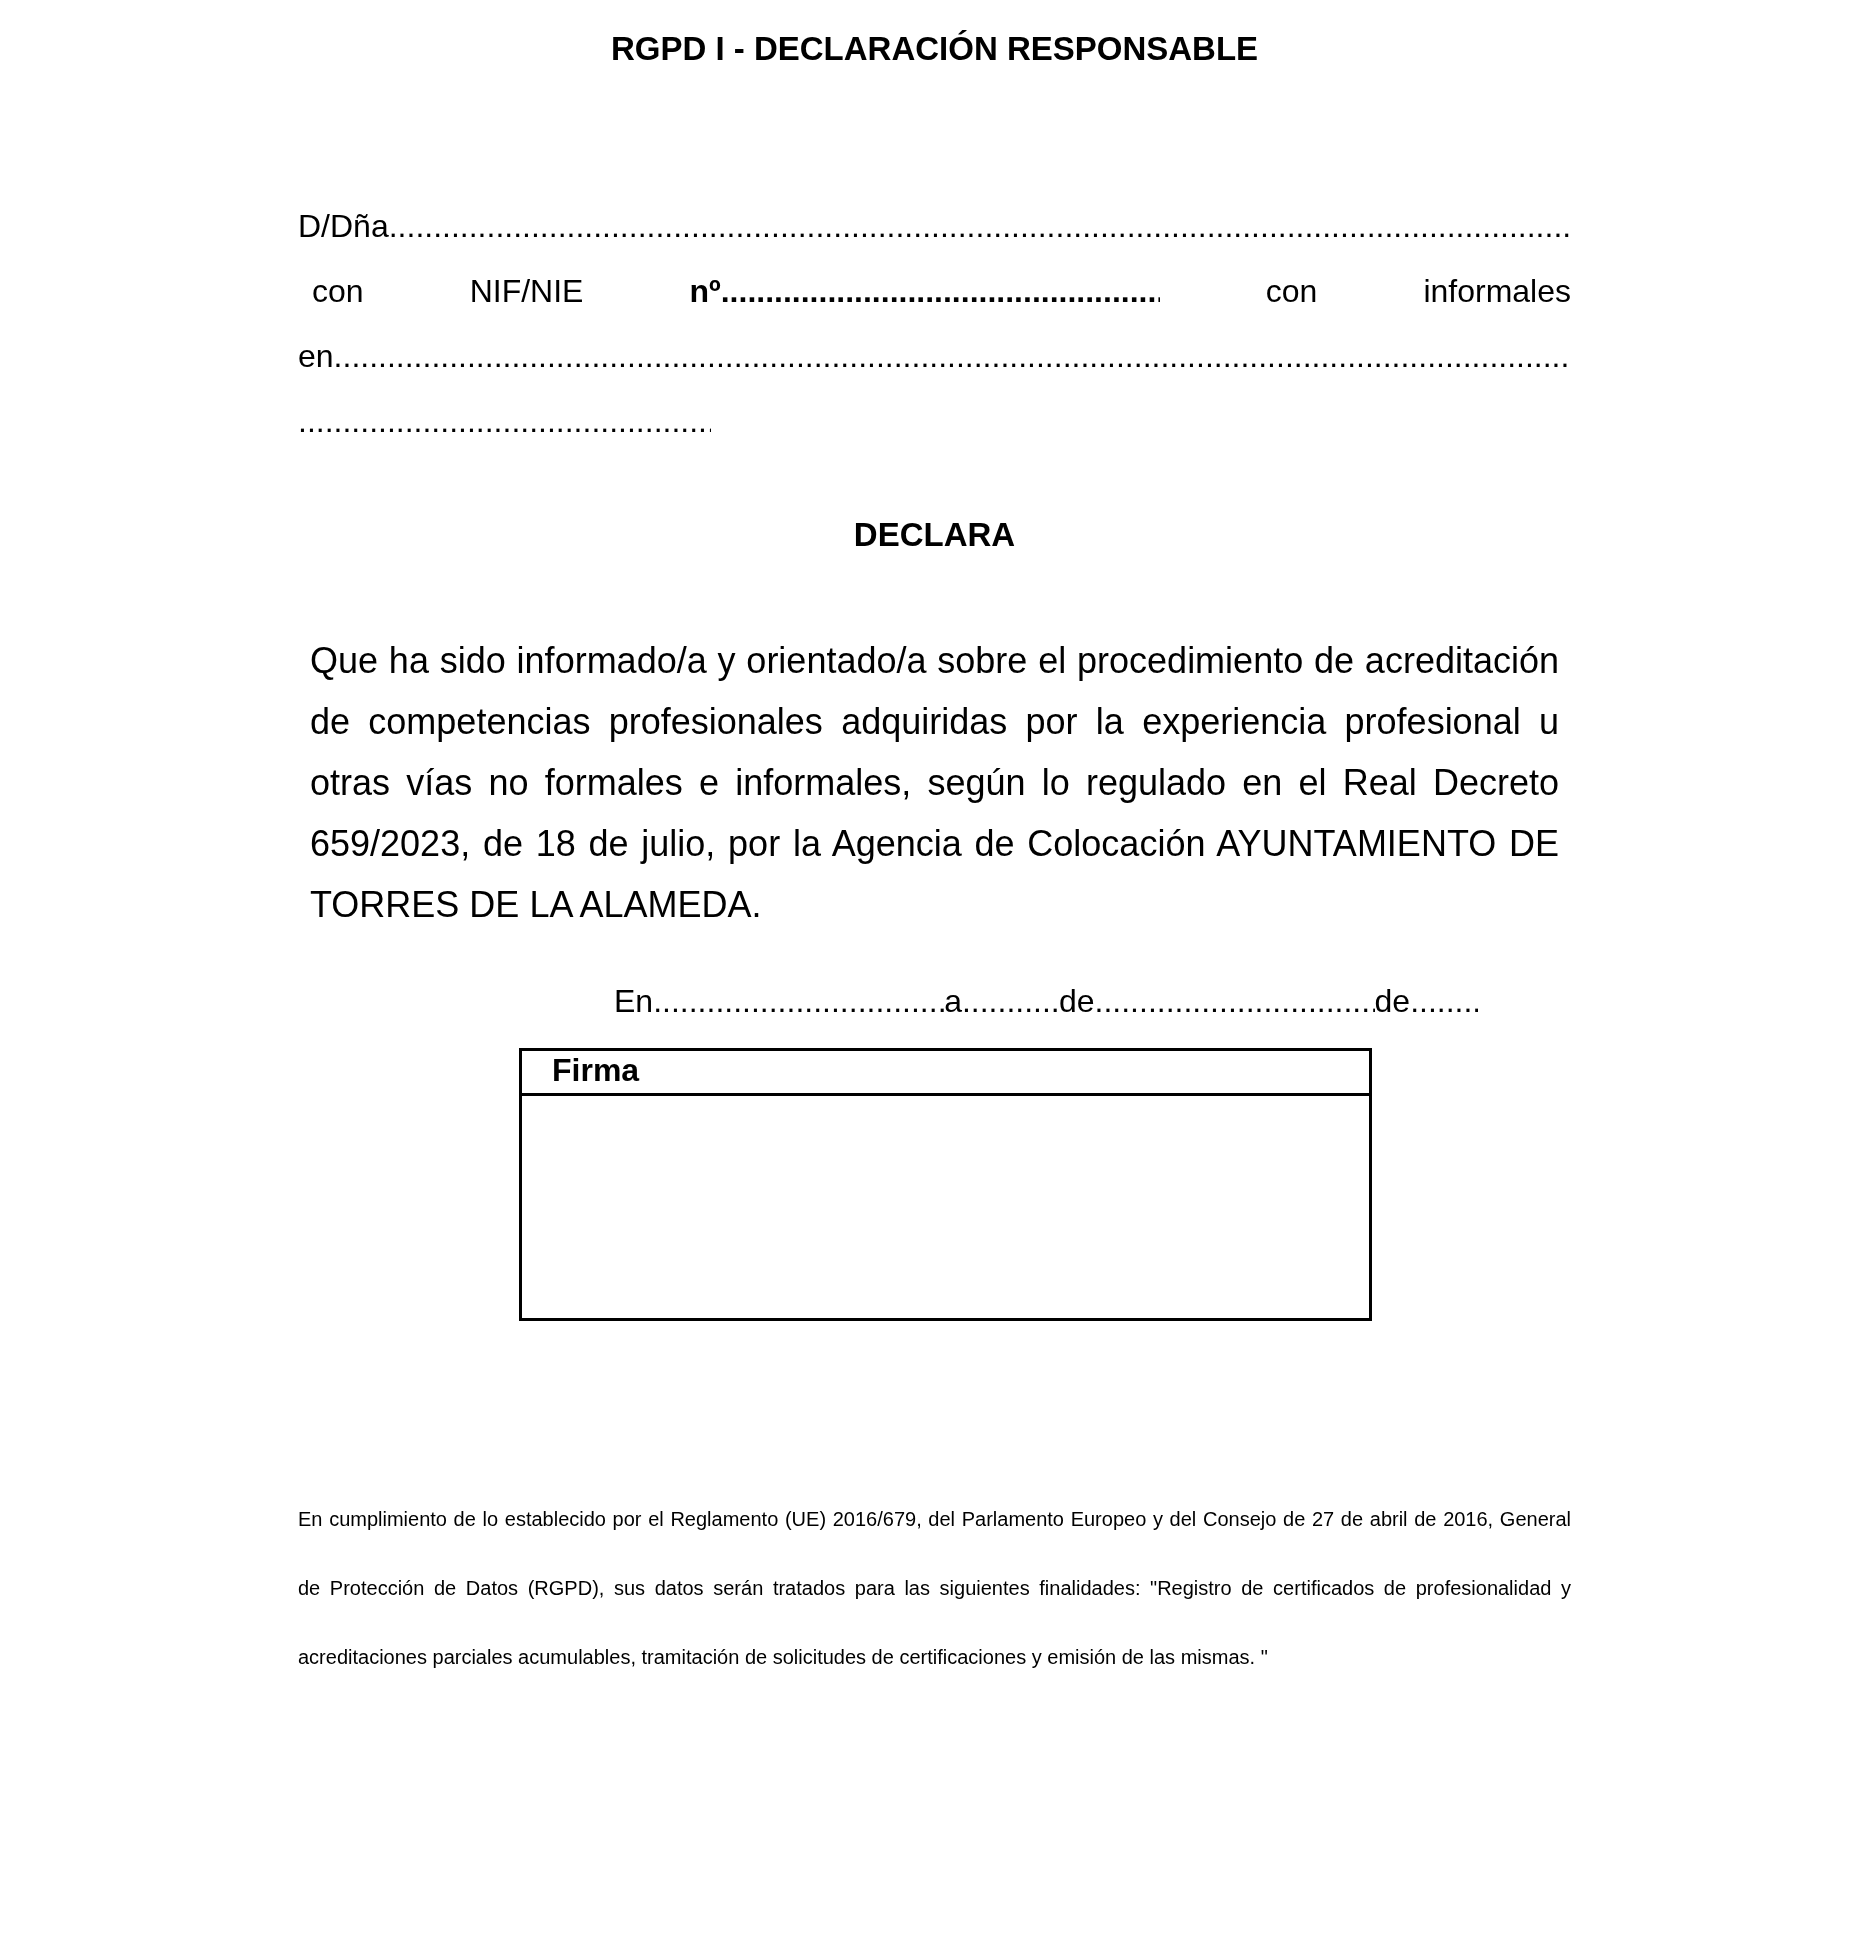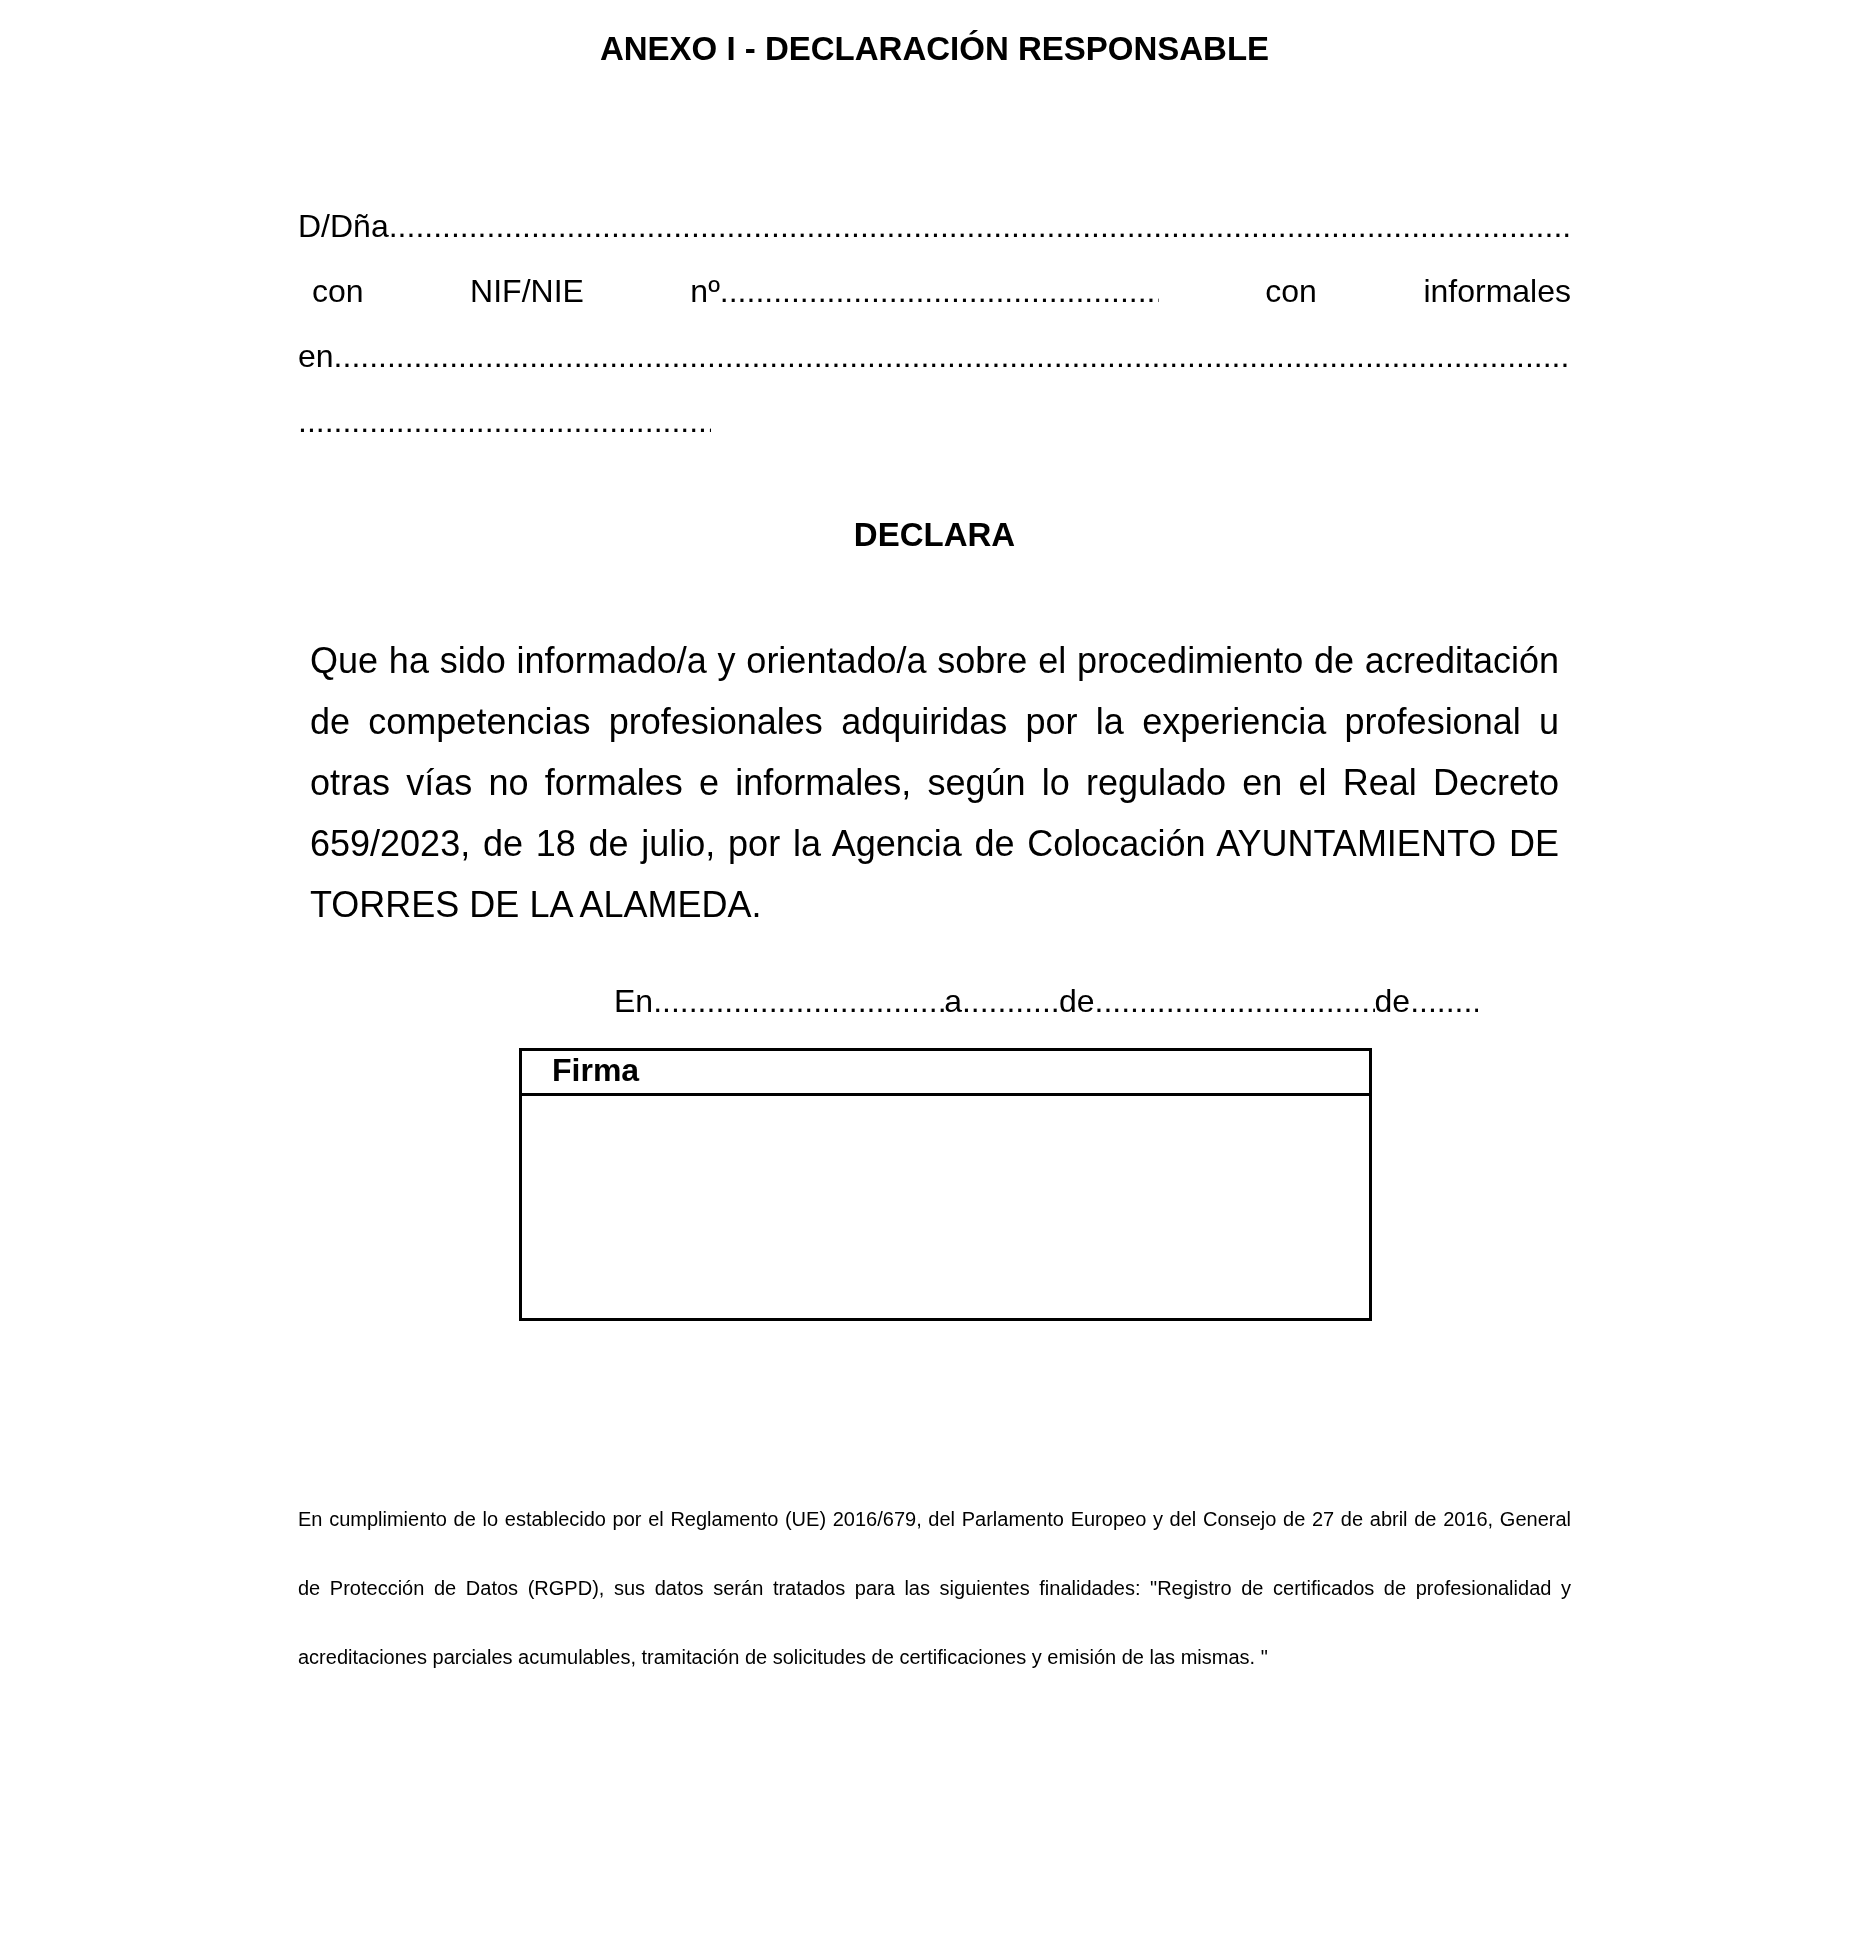--- a/index.html
+++ b/index.html
@@ -41,21 +41,21 @@
     flex: 1 1 auto;
     overflow: hidden;
     white-space: nowrap;
   }
   .dotclip {
     flex: 0 0 auto;
     overflow: hidden;
     white-space: nowrap;
   }
   .spread { justify-content: space-between; margin-left: 14px; }
-  .nif-num { display: flex; align-items: baseline; }
+  .nif-num { display: flex; align-items: baseline; font-weight: bold; }
   .nif-dots { width: 439px; }
   .short-dots { width: 413px; }
   .declara {
     margin: 59px 0 0 0;
     font-size: 33px;
     font-weight: bold;
     text-align: center;
     line-height: 43px;
   }
   .body-par {
@@ -104,21 +104,21 @@
     font-size: 20px;
     line-height: 69px;
     text-align: justify;
   }
 </style>
 </head>
 <body>
 
 <div class="page">
 
-  <h1 class="title">ANEXO I - DECLARACIÓN RESPONSABLE</h1>
+  <h1 class="title">RGPD I - DECLARACIÓN RESPONSABLE</h1>
 
   <div class="intro">
     <div class="iline">
       <span>D/Dña</span>
         <span class="dotfill">............................................................................................................................................................................................................................</span>
     </div>
     <div class="iline spread">
       <span>con</span>
       <span>NIF/NIE</span>
       <span class="nif-num">

